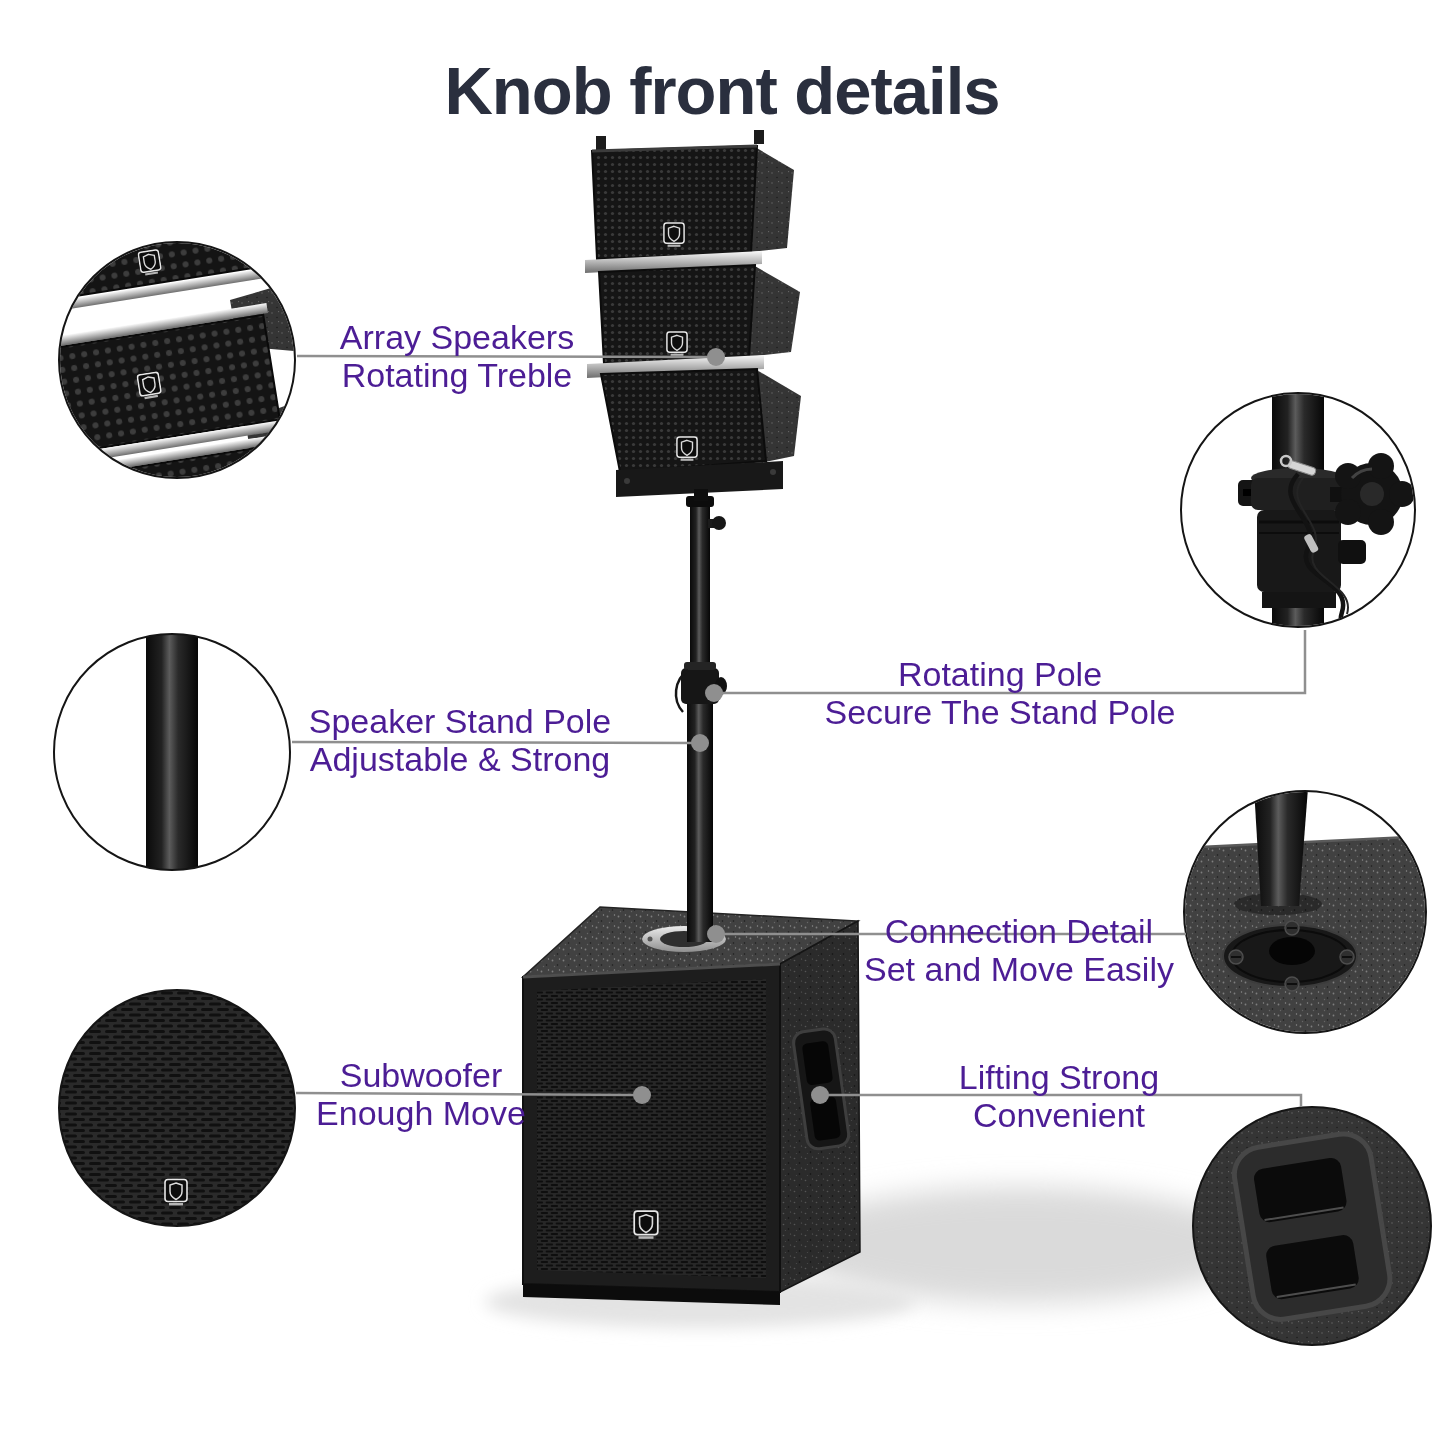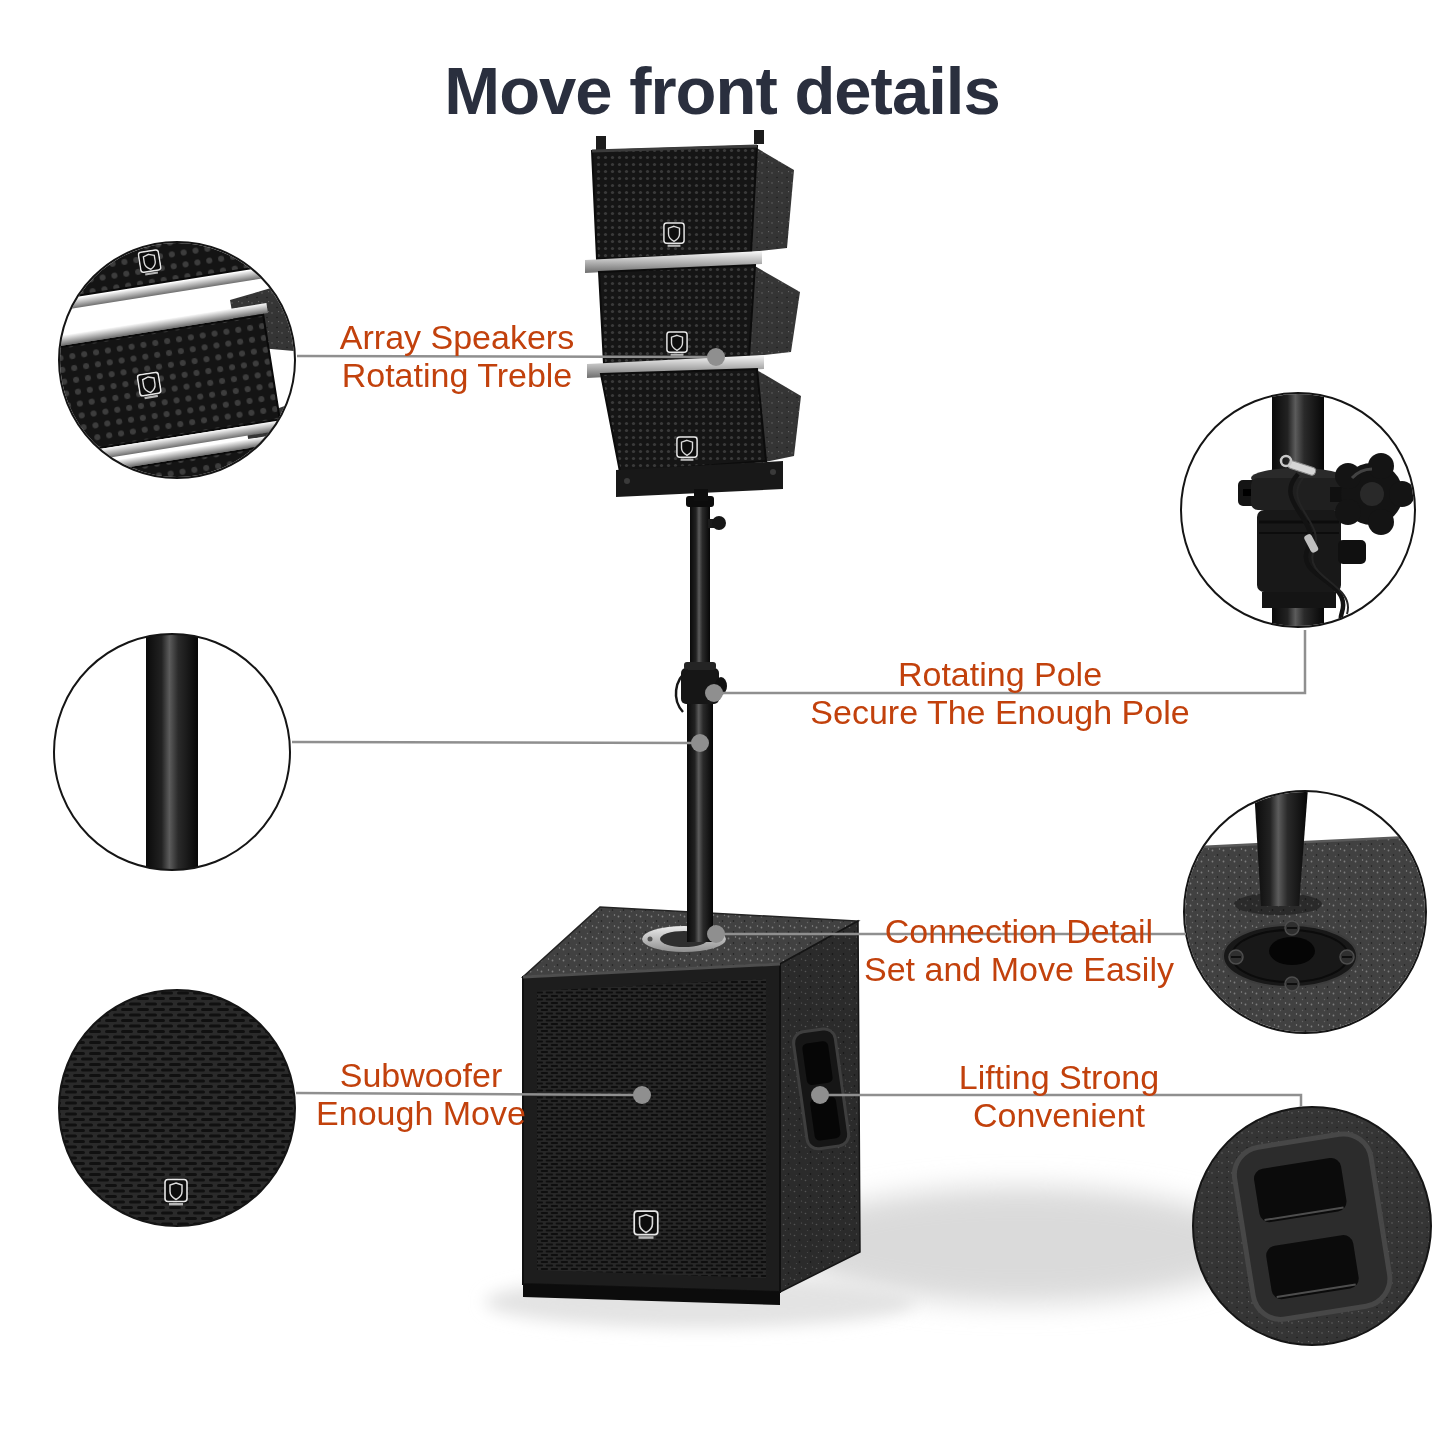--- a/index.html
+++ b/index.html
@@ -2,21 +2,21 @@
 <html><head>
 <meta charset="utf-8">
 <style>
   html,body{margin:0;padding:0;background:#ffffff;}
   .stage{position:relative;width:1445px;height:1445px;background:#ffffff;overflow:hidden;
          font-family:"Liberation Sans",sans-serif;}
   .stage svg{position:absolute;left:0;top:0;z-index:1;}
   .title{position:absolute;left:722px;top:52px;transform:translateX(-50%);z-index:3;
          font-size:67px;font-weight:bold;letter-spacing:-1px;color:#2a2f3e;white-space:nowrap;}
   .callout{position:absolute;transform:translateX(-50%);z-index:3;text-align:center;
-           color:#c2410c;font-size:34px;line-height:38px;white-space:nowrap;}
+           color:#4c1d95;font-size:34px;line-height:38px;white-space:nowrap;}
   .callout .l1,.callout .l2{display:block;}
   #co-array{left:457px;top:318px;}
   #co-pole{left:460px;top:702px;}
   #co-knob{left:1000px;top:655px;}
   #co-conn{left:1019px;top:896px;margin-top:16px;}
   #co-sub{left:421px;top:1056px;}
   #co-lift{left:1059px;top:1058px;}
 </style>
 </head>
 <body>
@@ -298,29 +298,33 @@
 <g fill="#8f8f8f">
   <circle cx="716" cy="357" r="9"></circle>
   <circle cx="700" cy="743" r="9"></circle>
   <circle cx="714" cy="693" r="9"></circle>
   <circle cx="716" cy="934" r="9"></circle>
   <circle cx="642" cy="1095" r="9"></circle>
   <circle cx="820" cy="1095" r="9"></circle>
 </g>
 </svg>
 
-<div class="title">Move front details</div>
+<div class="title">Knob front details</div>
 
 <div class="callout" id="co-array">
   <span class="l1">Array Speakers</span>
   <span class="l2">Rotating Treble</span>
 </div>
+<div class="callout" id="co-pole">
+  <span class="l1">Speaker Stand Pole</span>
+  <span class="l2">Adjustable &amp; Strong</span>
+</div>
 <div class="callout" id="co-knob">
   <span class="l1">Rotating Pole</span>
-  <span class="l2">Secure The Enough Pole</span>
+  <span class="l2">Secure The Stand Pole</span>
 </div>
 <div class="callout" id="co-conn">
   <span class="l1">Connection Detail</span>
   <span class="l2">Set and Move Easily</span>
 </div>
 <div class="callout" id="co-sub">
   <span class="l1">Subwoofer</span>
   <span class="l2">Enough Move</span>
 </div>
 <div class="callout" id="co-lift">

